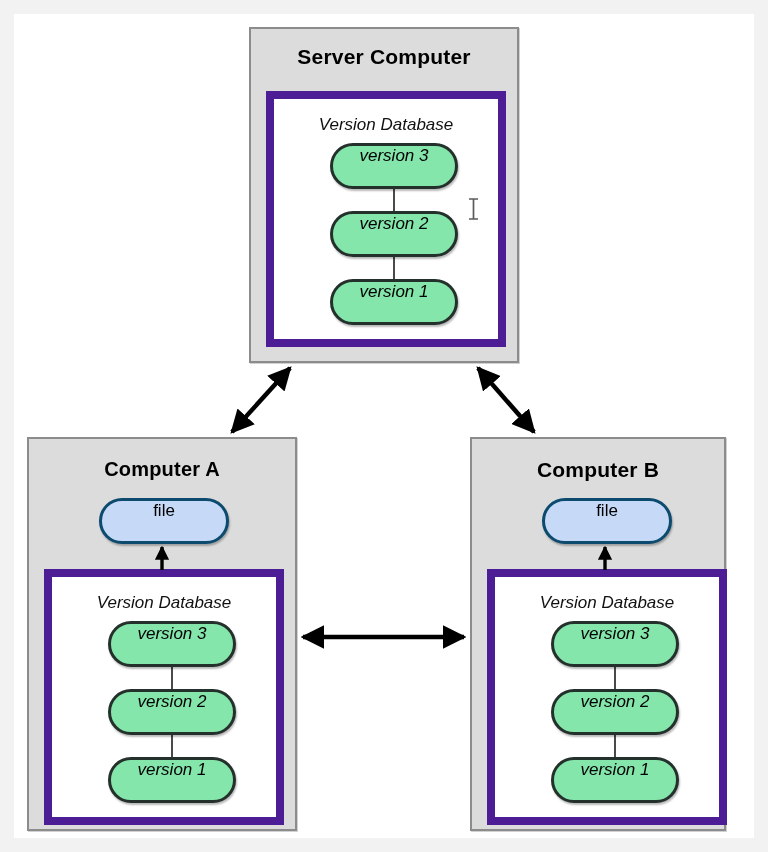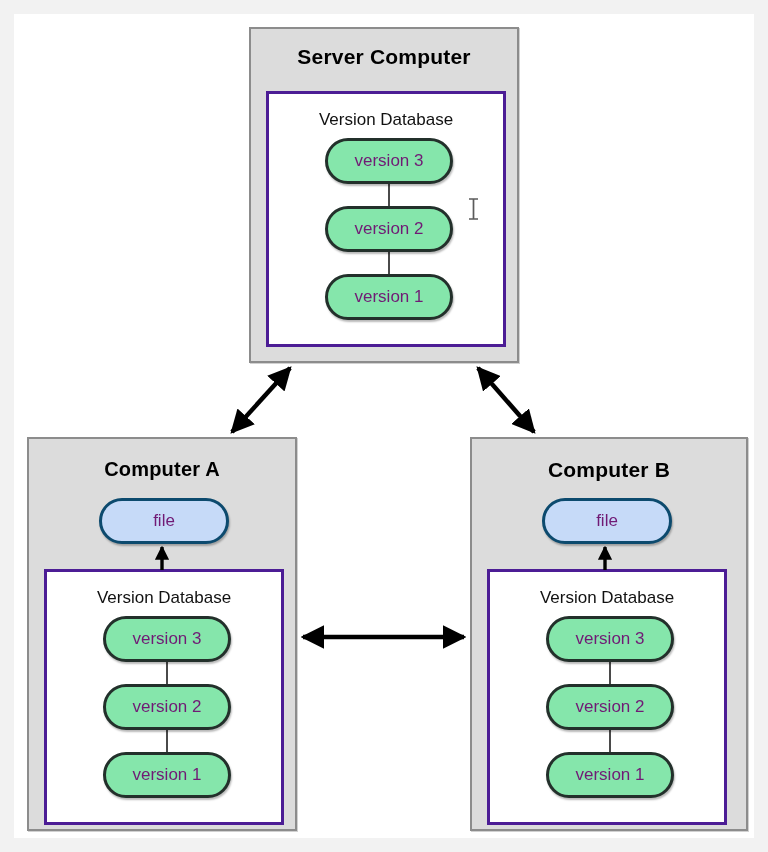--- a/index.html
+++ b/index.html
@@ -44,39 +44,40 @@
     right: 0;
     text-align: center;
     font-weight: bold;
     color: #000000;
     letter-spacing: 0.2px;
   }
 
   .vdb {
     position: absolute;
     background: #ffffff;
-    border: 3px solid #4c1d95;
+    border: 8px solid #4c1d95;
     box-sizing: border-box;
+    font-style: italic;
   }
   .vdb-title {
     position: absolute;
     left: 0;
     right: 0;
     text-align: center;
     color: #111111;
   }
 
   
   .pill {
     position: absolute;
     box-sizing: border-box;
     display: flex;
-    align-items: center;
+    align-items: flex-start;
     justify-content: center;
-    color: #701a75;
+    color: #000000;
     text-align: center;
   }
   .pill-version {
     background: #85e6ab;
     border: 3px solid #23302b;
     border-radius: 24px;
     box-shadow: 1px 2px 2px rgba(0,0,0,0.28);
   }
   .pill-file {
     background: #c6daf8;
@@ -156,21 +157,21 @@
       </div>
       <div class="pill pill-version" style="left:56px; top:112px; width:128px; height:46px; font-size:17px;">
         <span>version 2</span>
       </div>
       <div class="pill pill-version" style="left:56px; top:180px; width:128px; height:46px; font-size:17px;">
         <span>version 1</span>
       </div>
     </div>
   </div>
 
-  <div class="panel" style="left:470px; top:437px; width:278px; height:394px;">
+  <div class="panel" style="left:470px; top:437px; width:256px; height:394px;">
     <div class="panel-title" style="top:19px; font-size:21px;">Computer B</div>
 
     <div class="pill pill-file" style="left:70px; top:59px; width:130px; height:46px; font-size:17px;">
       <span>file</span>
     </div>
 
     <div class="vdb" style="left:15px; top:130px; width:240px; height:256px;">
       <div class="vdb-title" style="top:16px; font-size:17px;">Version Database</div>
 
       <div class="connector" style="left:119px; top:88px; height:24px;"></div>

